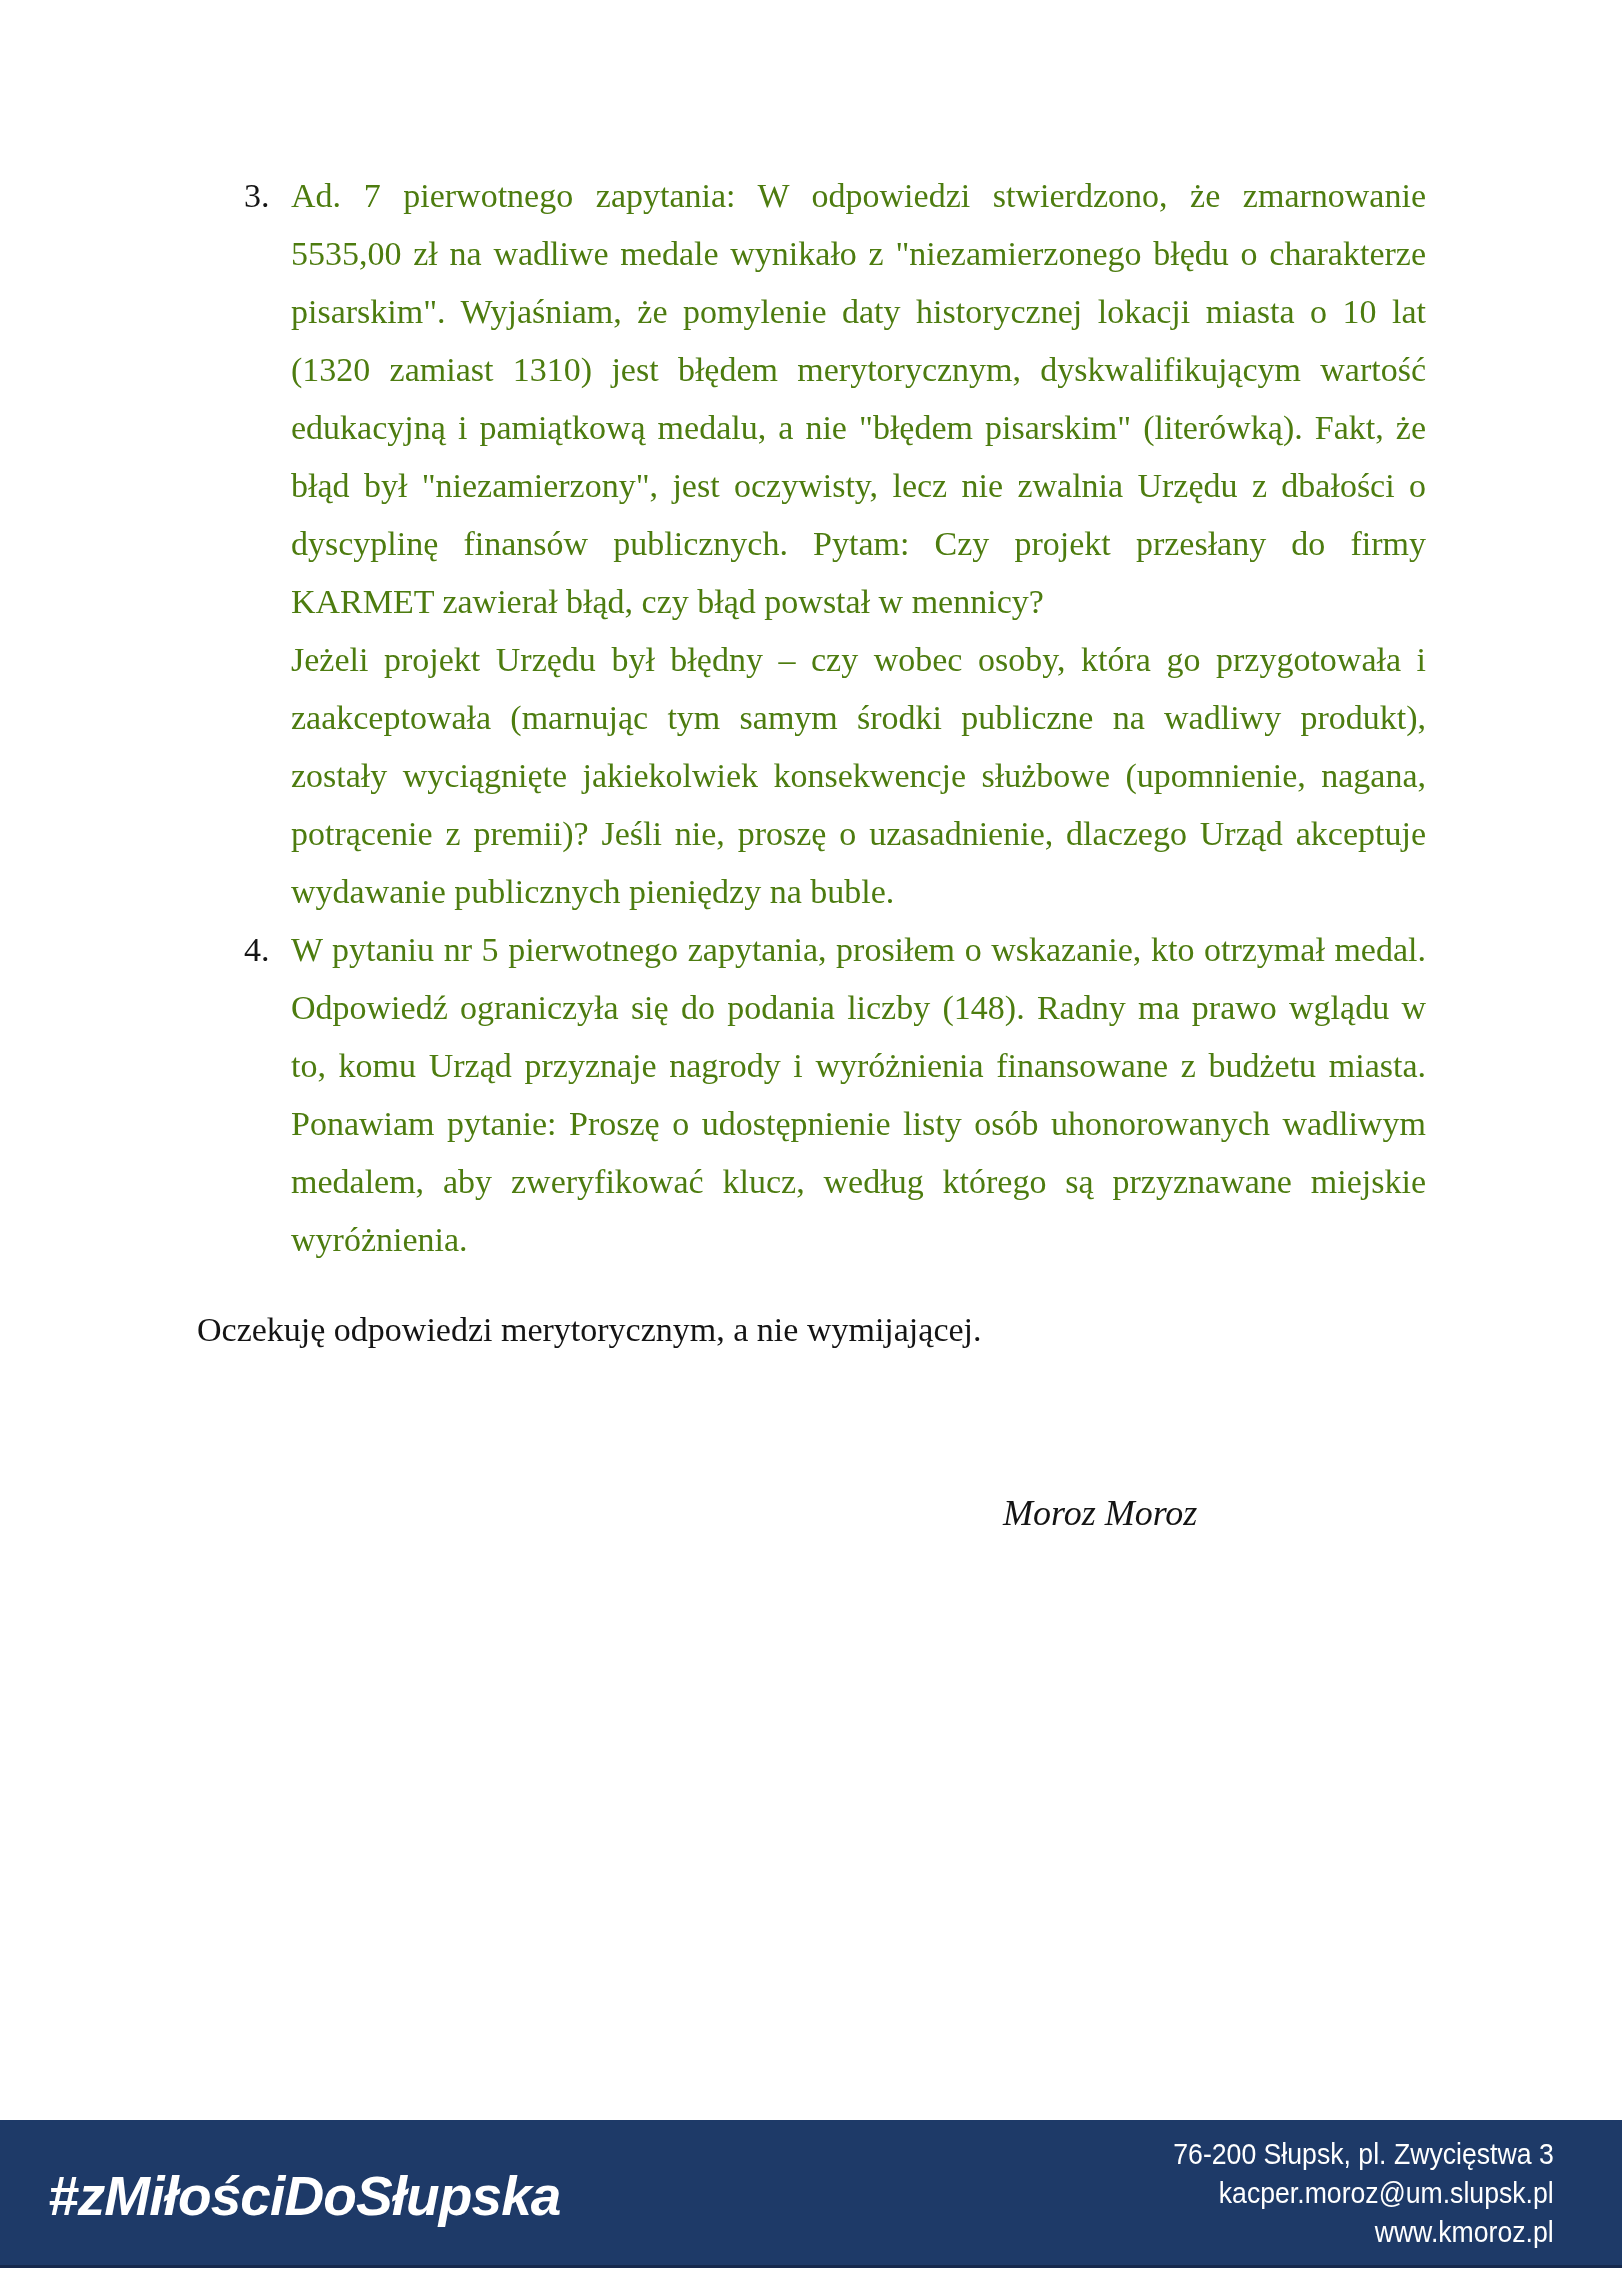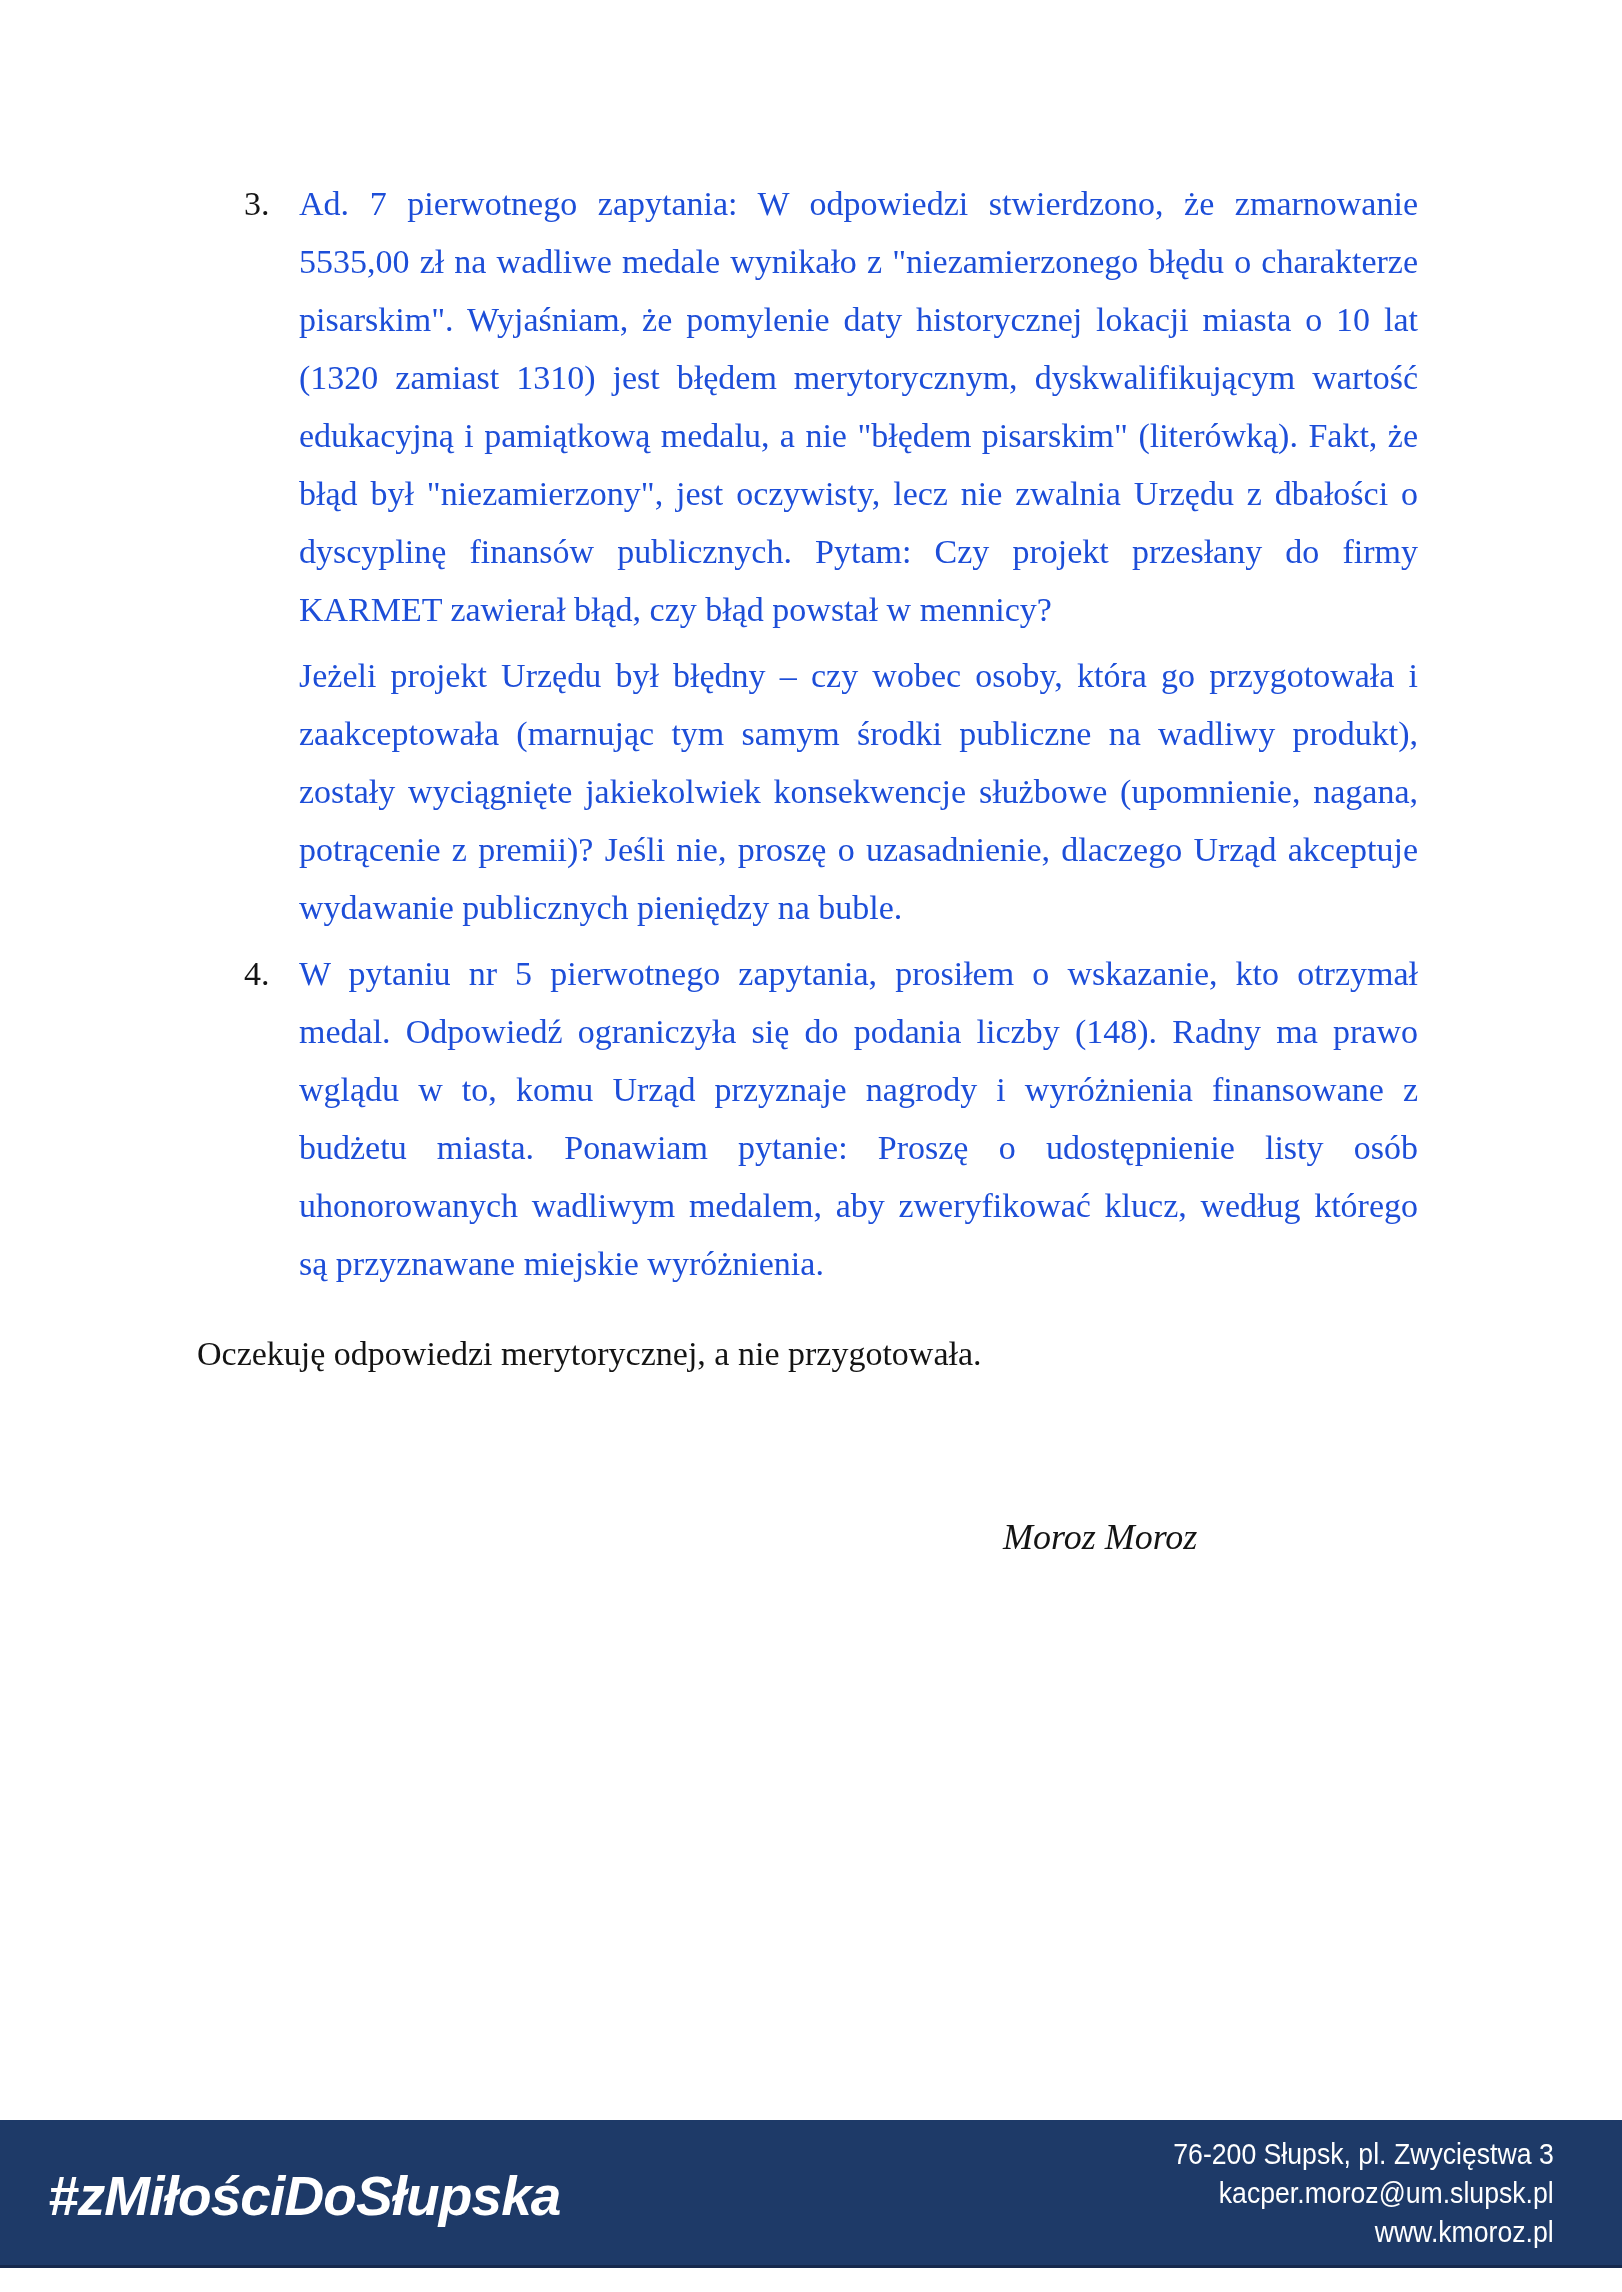--- a/index.html
+++ b/index.html
@@ -26,22 +26,22 @@
     left: 47px;
     top: 0;
     font-size: 34px;
     line-height: 58px;
     color: #141414;
   }
   .para {
     font-size: 34px;
     line-height: 58px;
     text-align: justify;
-    color: #1d4ed8;
-    margin: 8px;
+    color: #4d7c0f;
+    margin: 0;
   }
   .closing {
     margin-top: 32px;
     font-size: 34px;
     line-height: 58px;
     color: #141414;
   }
   .signature {
     margin-top: 133px;
     margin-left: 806px;
@@ -94,21 +94,21 @@
       <span class="item-num">3.</span>
       <p class="para">Ad. 7 pierwotnego zapytania: W odpowiedzi stwierdzono, że zmarnowanie 5535,00 zł na wadliwe medale wynikało z "niezamierzonego błędu o charakterze pisarskim". Wyjaśniam, że pomylenie daty historycznej lokacji miasta o 10 lat (1320 zamiast 1310) jest błędem merytorycznym, dyskwalifikującym wartość edukacyjną i pamiątkową medalu, a nie "błędem pisarskim" (literówką). Fakt, że błąd był "niezamierzony", jest oczywisty, lecz nie zwalnia Urzędu z dbałości o dyscyplinę finansów publicznych. Pytam: Czy projekt przesłany do firmy KARMET zawierał błąd, czy błąd powstał w mennicy?</p>
       <p class="para">Jeżeli projekt Urzędu był błędny – czy wobec osoby, która go przygotowała i zaakceptowała (marnując tym samym środki publiczne na wadliwy produkt), zostały wyciągnięte jakiekolwiek konsekwencje służbowe (upomnienie, nagana, potrącenie z premii)? Jeśli nie, proszę o uzasadnienie, dlaczego Urząd akceptuje wydawanie publicznych pieniędzy na buble.</p>
     </div>
 
     <div class="list-item">
       <span class="item-num">4.</span>
       <p class="para">W pytaniu nr 5 pierwotnego zapytania, prosiłem o wskazanie, kto otrzymał medal. Odpowiedź ograniczyła się do podania liczby (148). Radny ma prawo wglądu w to, komu Urząd przyznaje nagrody i wyróżnienia finansowane z budżetu miasta. Ponawiam pytanie: Proszę o udostępnienie listy osób uhonorowanych wadliwym medalem, aby zweryfikować klucz, według którego są przyznawane miejskie wyróżnienia.</p>
     </div>
 
-    <div class="closing">Oczekuję odpowiedzi merytorycznej, a nie przygotowała.</div>
+    <div class="closing">Oczekuję odpowiedzi merytorycznym, a nie wymijającej.</div>
 
     <div class="signature">Moroz Moroz</div>
 
   </div>
 
   <div class="footer" style="background-color: rgb(30, 58, 104);">
     <div class="hashtag">#zMiłościDoSłupska</div>
     <div class="contact">
       <div>76-200 Słupsk, pl. Zwycięstwa 3</div>
       <div>kacper.moroz@um.slupsk.pl</div>

